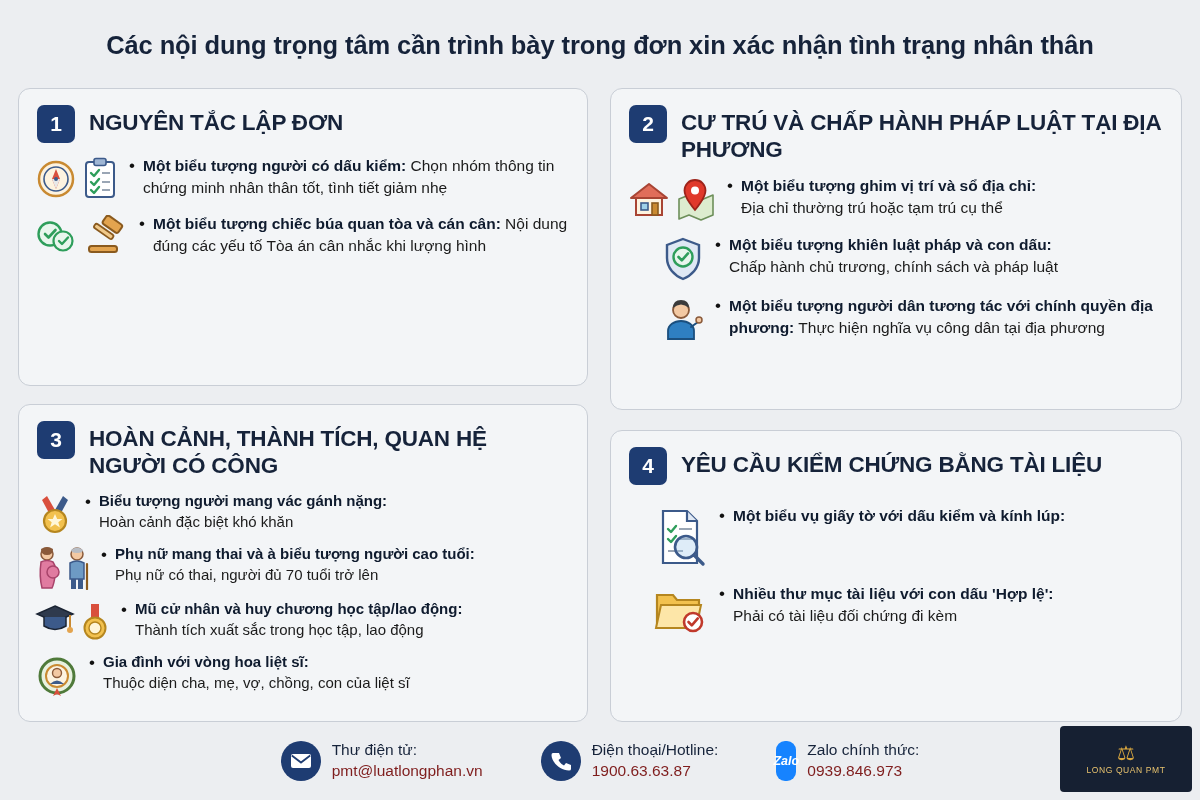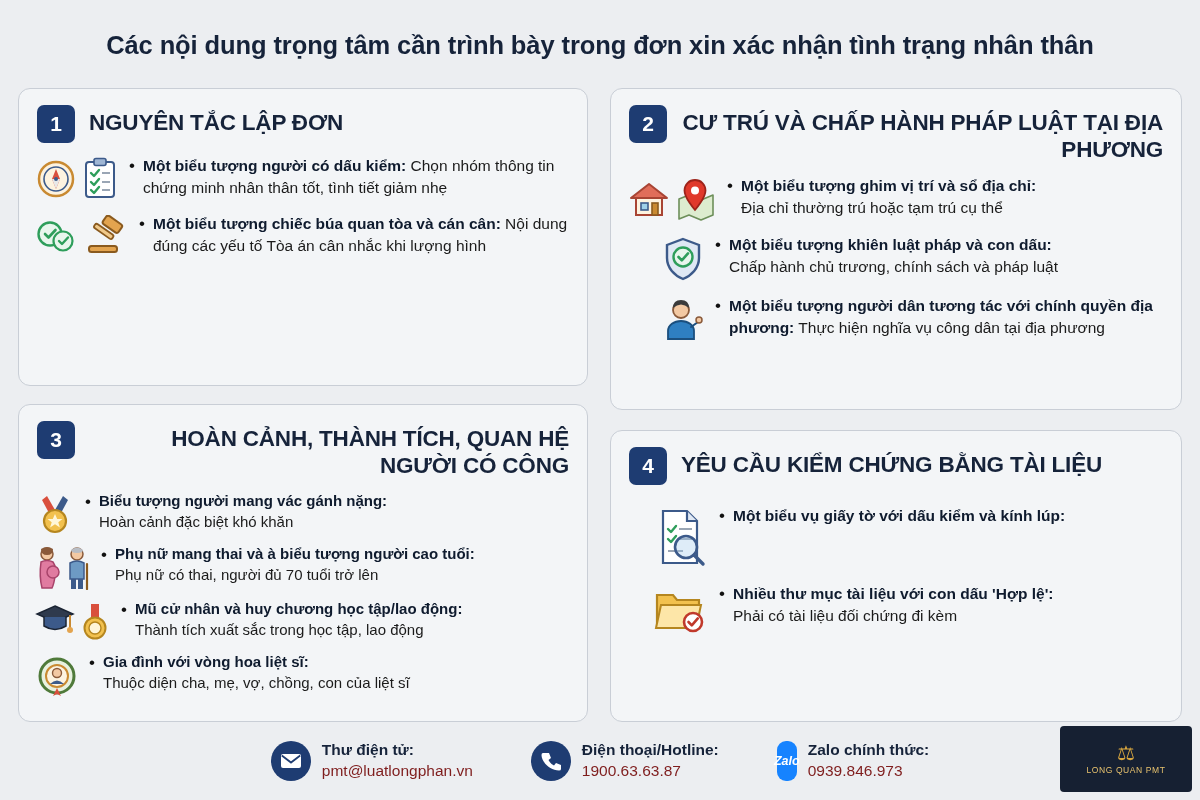--- a/index.html
+++ b/index.html
@@ -59,21 +59,20 @@
     font-weight: bold;
     display: flex; align-items: center; justify-content: center;
   }
   .card-title {
     font-size: 22.5px;
     font-weight: bold;
     color: #16233a;
     line-height: 1.2;
     padding-top: 4px;
     letter-spacing: -0.2px;
-    text-align: right;
   }
 
   .rows { padding: 6px 16px 8px 16px; }
   .row {
     display: flex;
     align-items: flex-start;
     gap: 10px;
     margin-bottom: 12px;
   }
   .row-icons {
@@ -110,21 +109,21 @@
     position: absolute;
     left: 0; bottom: 0;
     width: 1200px; height: 78px;
     display: flex;
     align-items: center;
     justify-content: center;
     gap: 58px;
   }
   .f-item { display: flex; align-items: center; gap: 11px; }
   .f-text { font-size: 15.5px; line-height: 1.35; color: #16233a; }
-  .f-text .lbl { font-weight: bold; }
+  .f-text .lbl { font-weight: normal; }
   .f-text .val { color: #7f1d1d; }
 
   .circ {
     width: 40px; height: 40px; border-radius: 50%;
     display: flex; align-items: center; justify-content: center;
     flex: 0 0 auto;
   }
   .circ.blue { background: #1e3c72; }
   .sq-zalo {
     width: 20px; height: 40px; border-radius: 9px;

